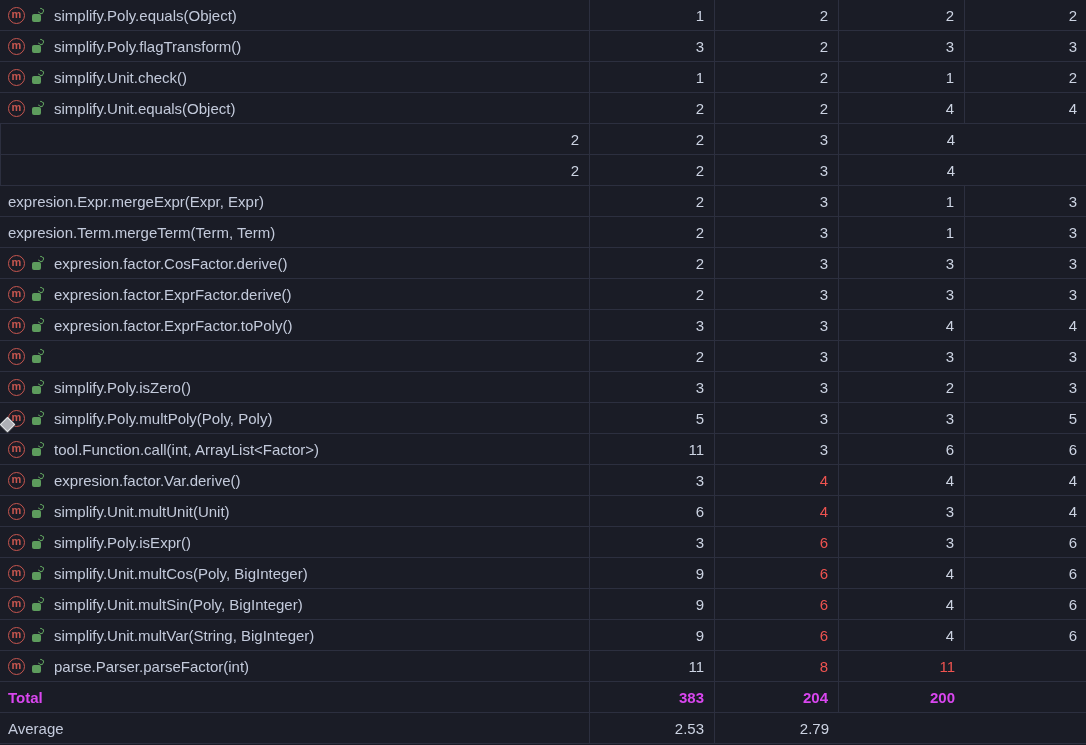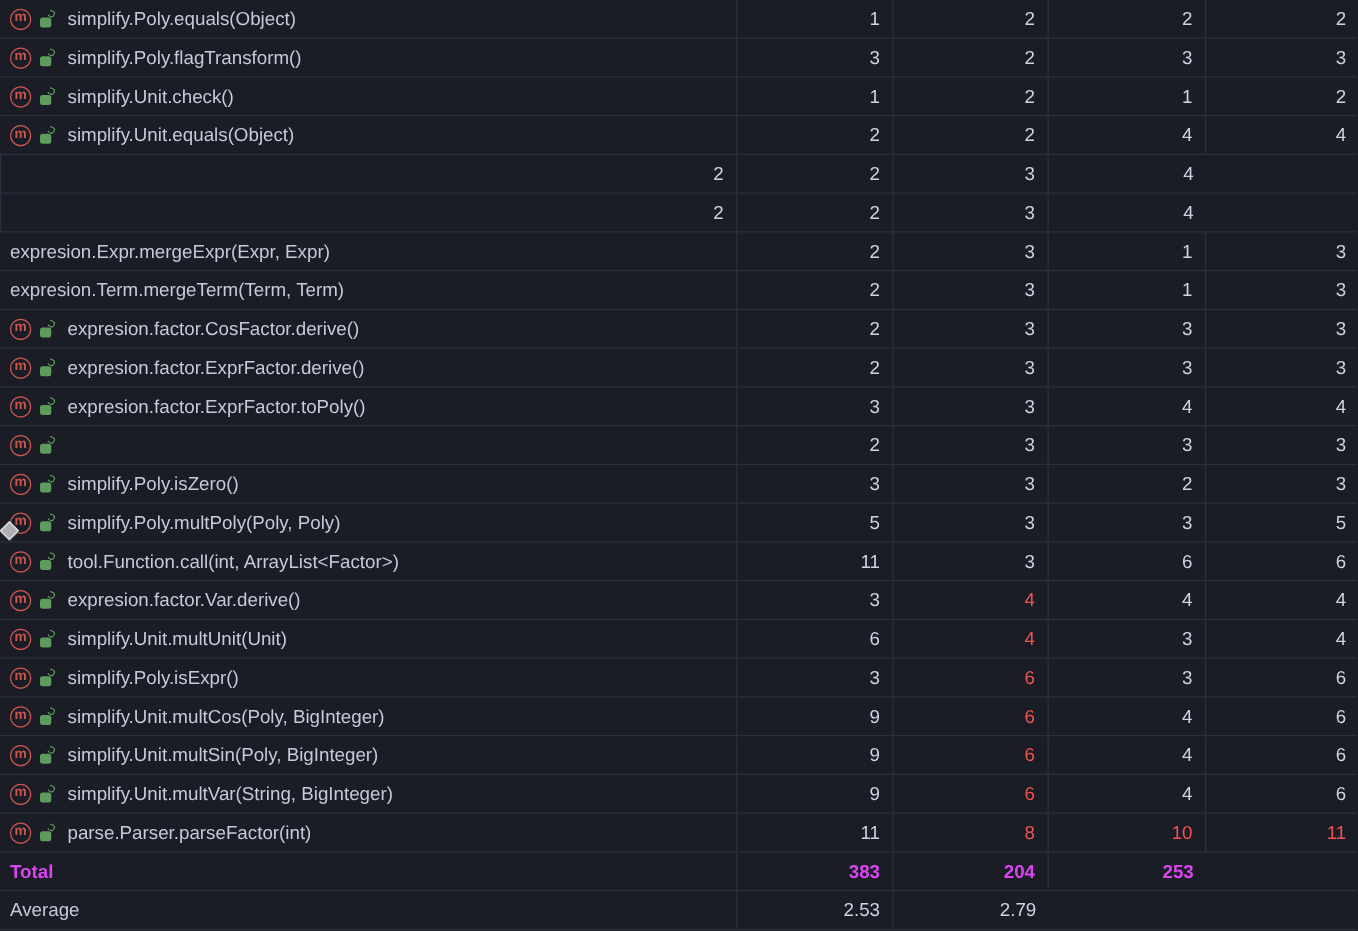--- a/index.html
+++ b/index.html
@@ -373,31 +373,30 @@
     <div class="cell name-cell">
       <span class="icon-wrap">
         <span class="method-icon">m</span>
         <span class="lock-icon"></span>
       </span>
 
       <span class="name-text">parse.Parser.parseFactor(int)</span>
     </div>
     <div class="cell num c1">11</div>
     <div class="cell num c2 red">8</div>
-    <div class="cell num c3 red">10</div>
     <div class="cell num c4 red">11</div>
   </div>
     <div class="row total">
     <div class="cell name-cell">
 
       <span class="name-text">Total</span>
     </div>
     <div class="cell num c1">383</div>
     <div class="cell num c2">204</div>
-    <div class="cell num c4">253</div>
+    <div class="cell num c4">200</div>
   </div>
     <div class="row average">
     <div class="cell name-cell">
 
       <span class="name-text">Average</span>
     </div>
     <div class="cell num c3">2.53</div>
     <div class="cell num c4">2.79</div>
   </div>
   </div>

